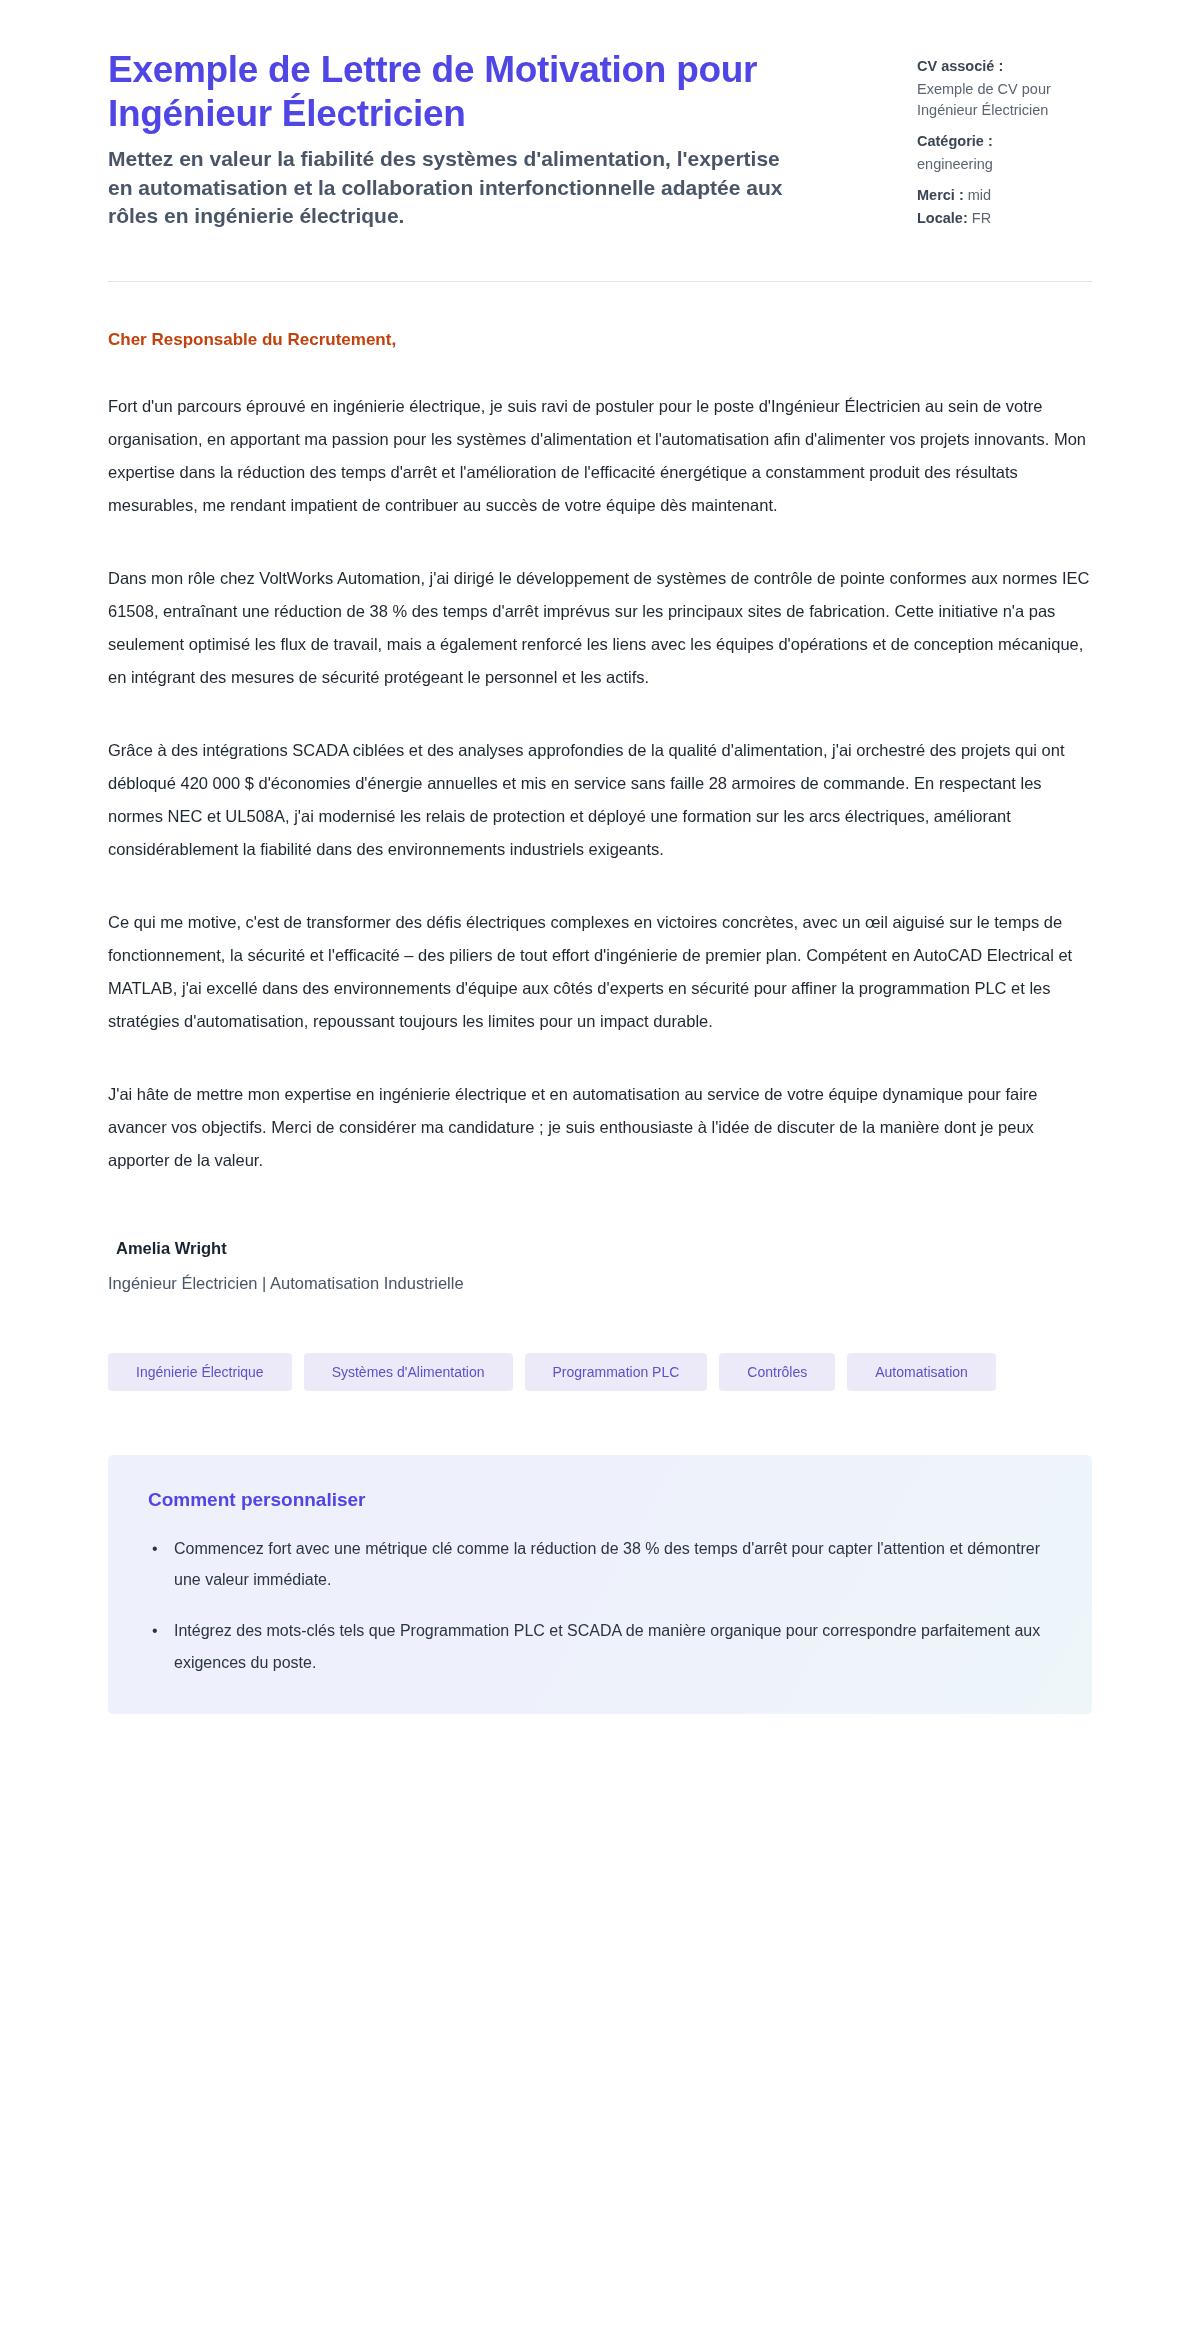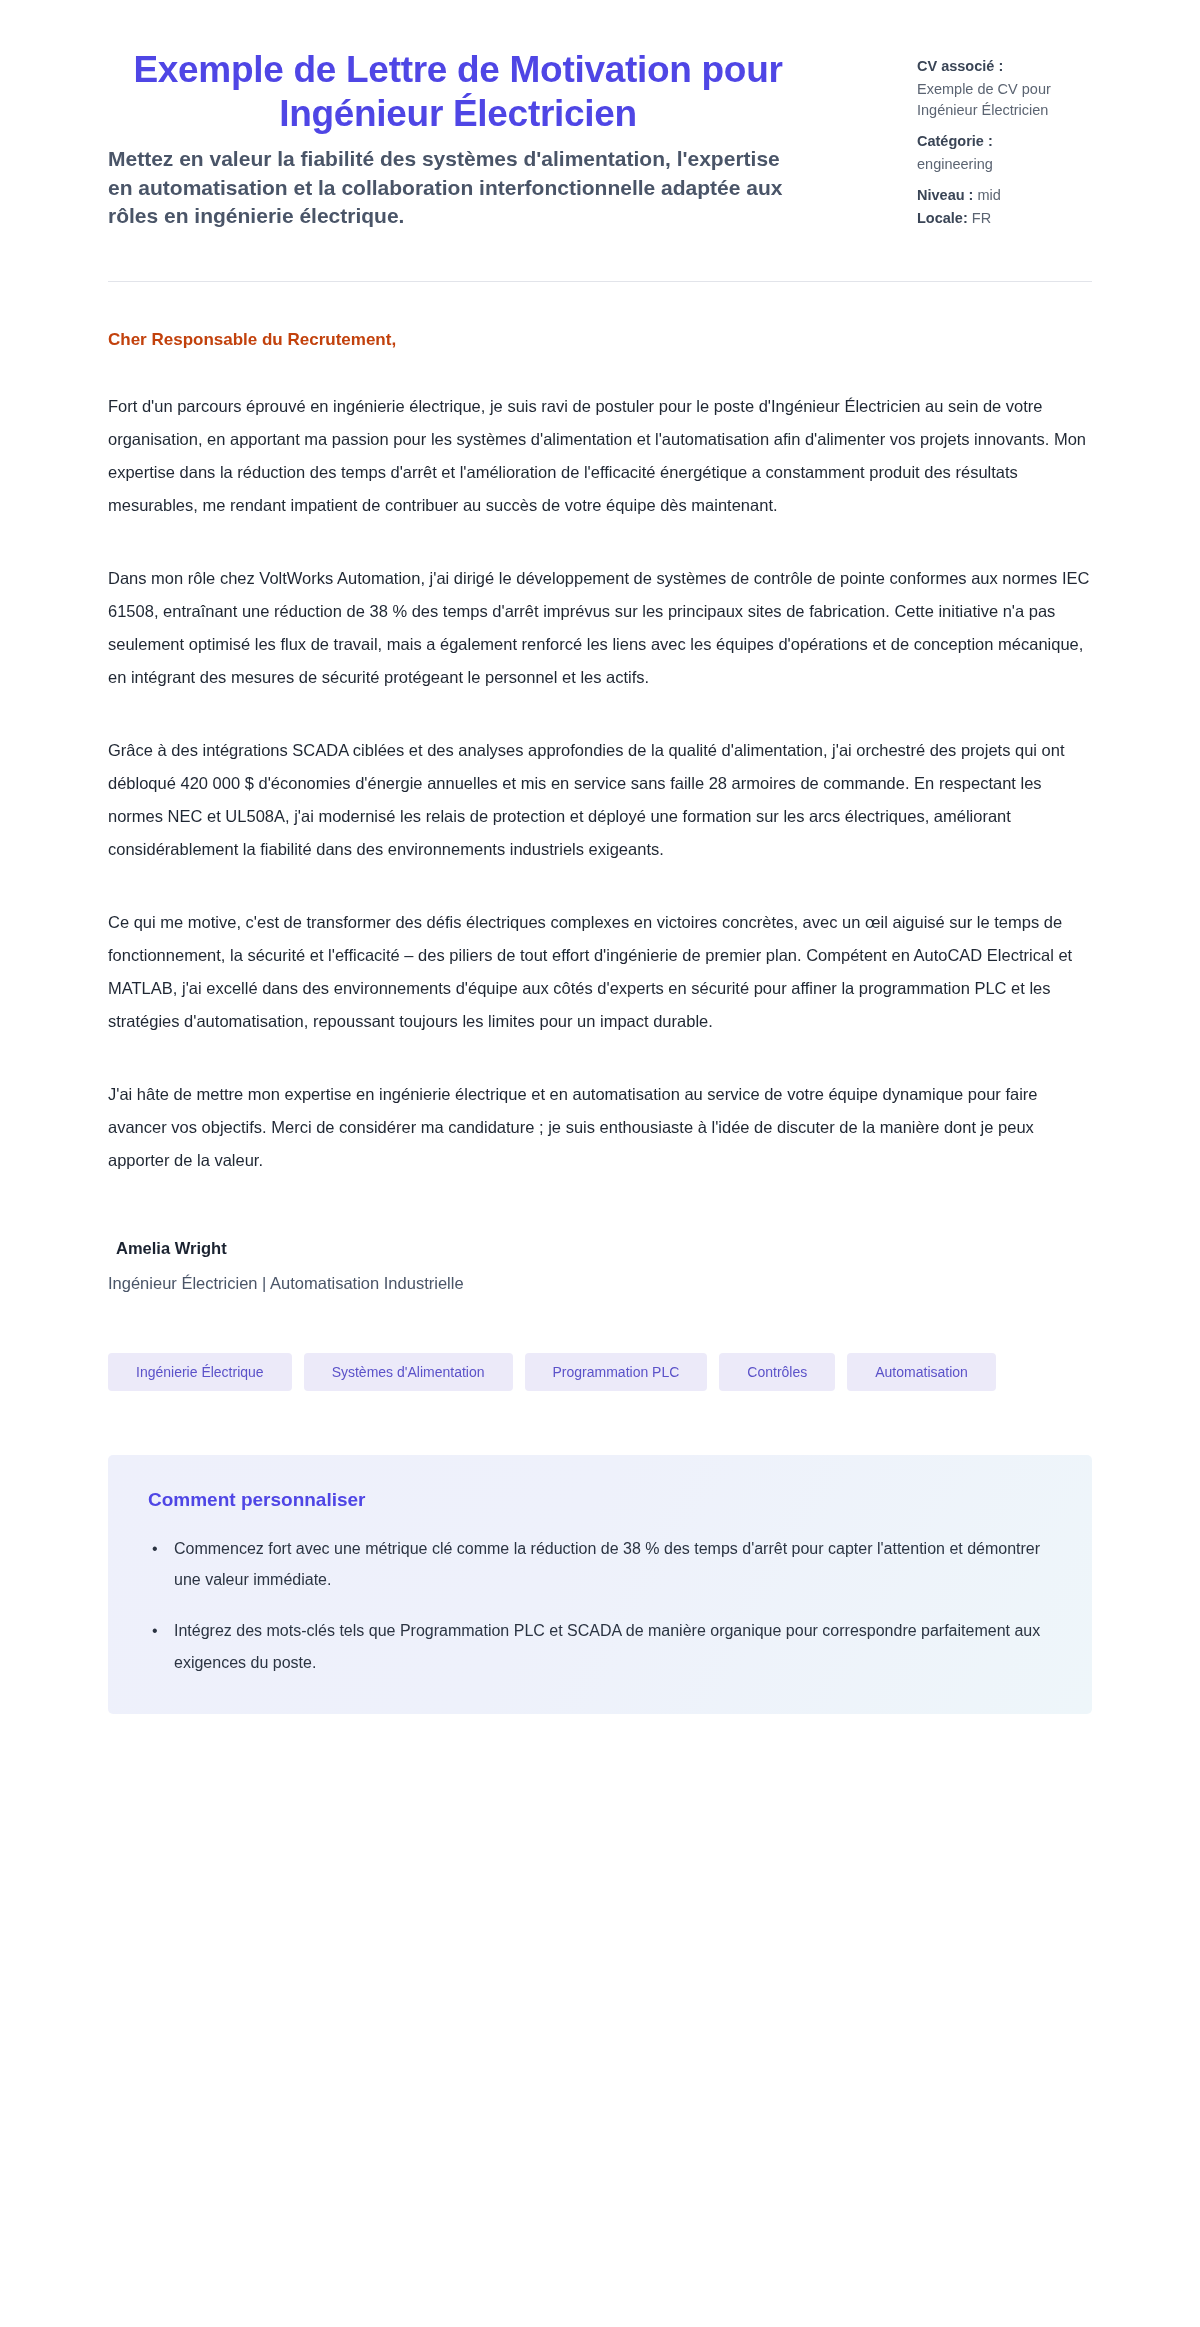--- a/index.html
+++ b/index.html
@@ -31,21 +31,20 @@
     gap: 40px;
   }
   .header-left { flex: 1 1 auto; max-width: 700px; }
   .doc-title {
     font-size: 37px;
     line-height: 1.18;
     font-weight: bold;
     color: #4f46e5;
     margin: 0 0 10px 0;
     letter-spacing: -0.3px;
-    text-align: center;
   }
   .doc-subtitle {
     font-size: 21px;
     line-height: 1.36;
     font-weight: bold;
     color: #4a5568;
     margin: 0;
   }
   .meta {
     flex: 0 0 auto;
@@ -166,21 +165,21 @@
         <div class="meta-row">
           <span class="meta-block-value">Exemple de CV pour Ingénieur Électricien</span>
         </div>
         <div class="meta-row spaced">
           <span class="meta-label">Catégorie :</span>
         </div>
         <div class="meta-row">
           <span class="meta-block-value">engineering</span>
         </div>
         <div class="meta-row spaced">
-          <span class="meta-label">Niveau :</span>
+          <span class="meta-label">Merci :</span>
           <span class="meta-value">mid</span>
         </div>
         <div class="meta-row">
           <span class="meta-label">Locale:</span>
           <span class="meta-value">FR</span>
         </div>
       </div>
     </div>
 
     <hr class="divider">

